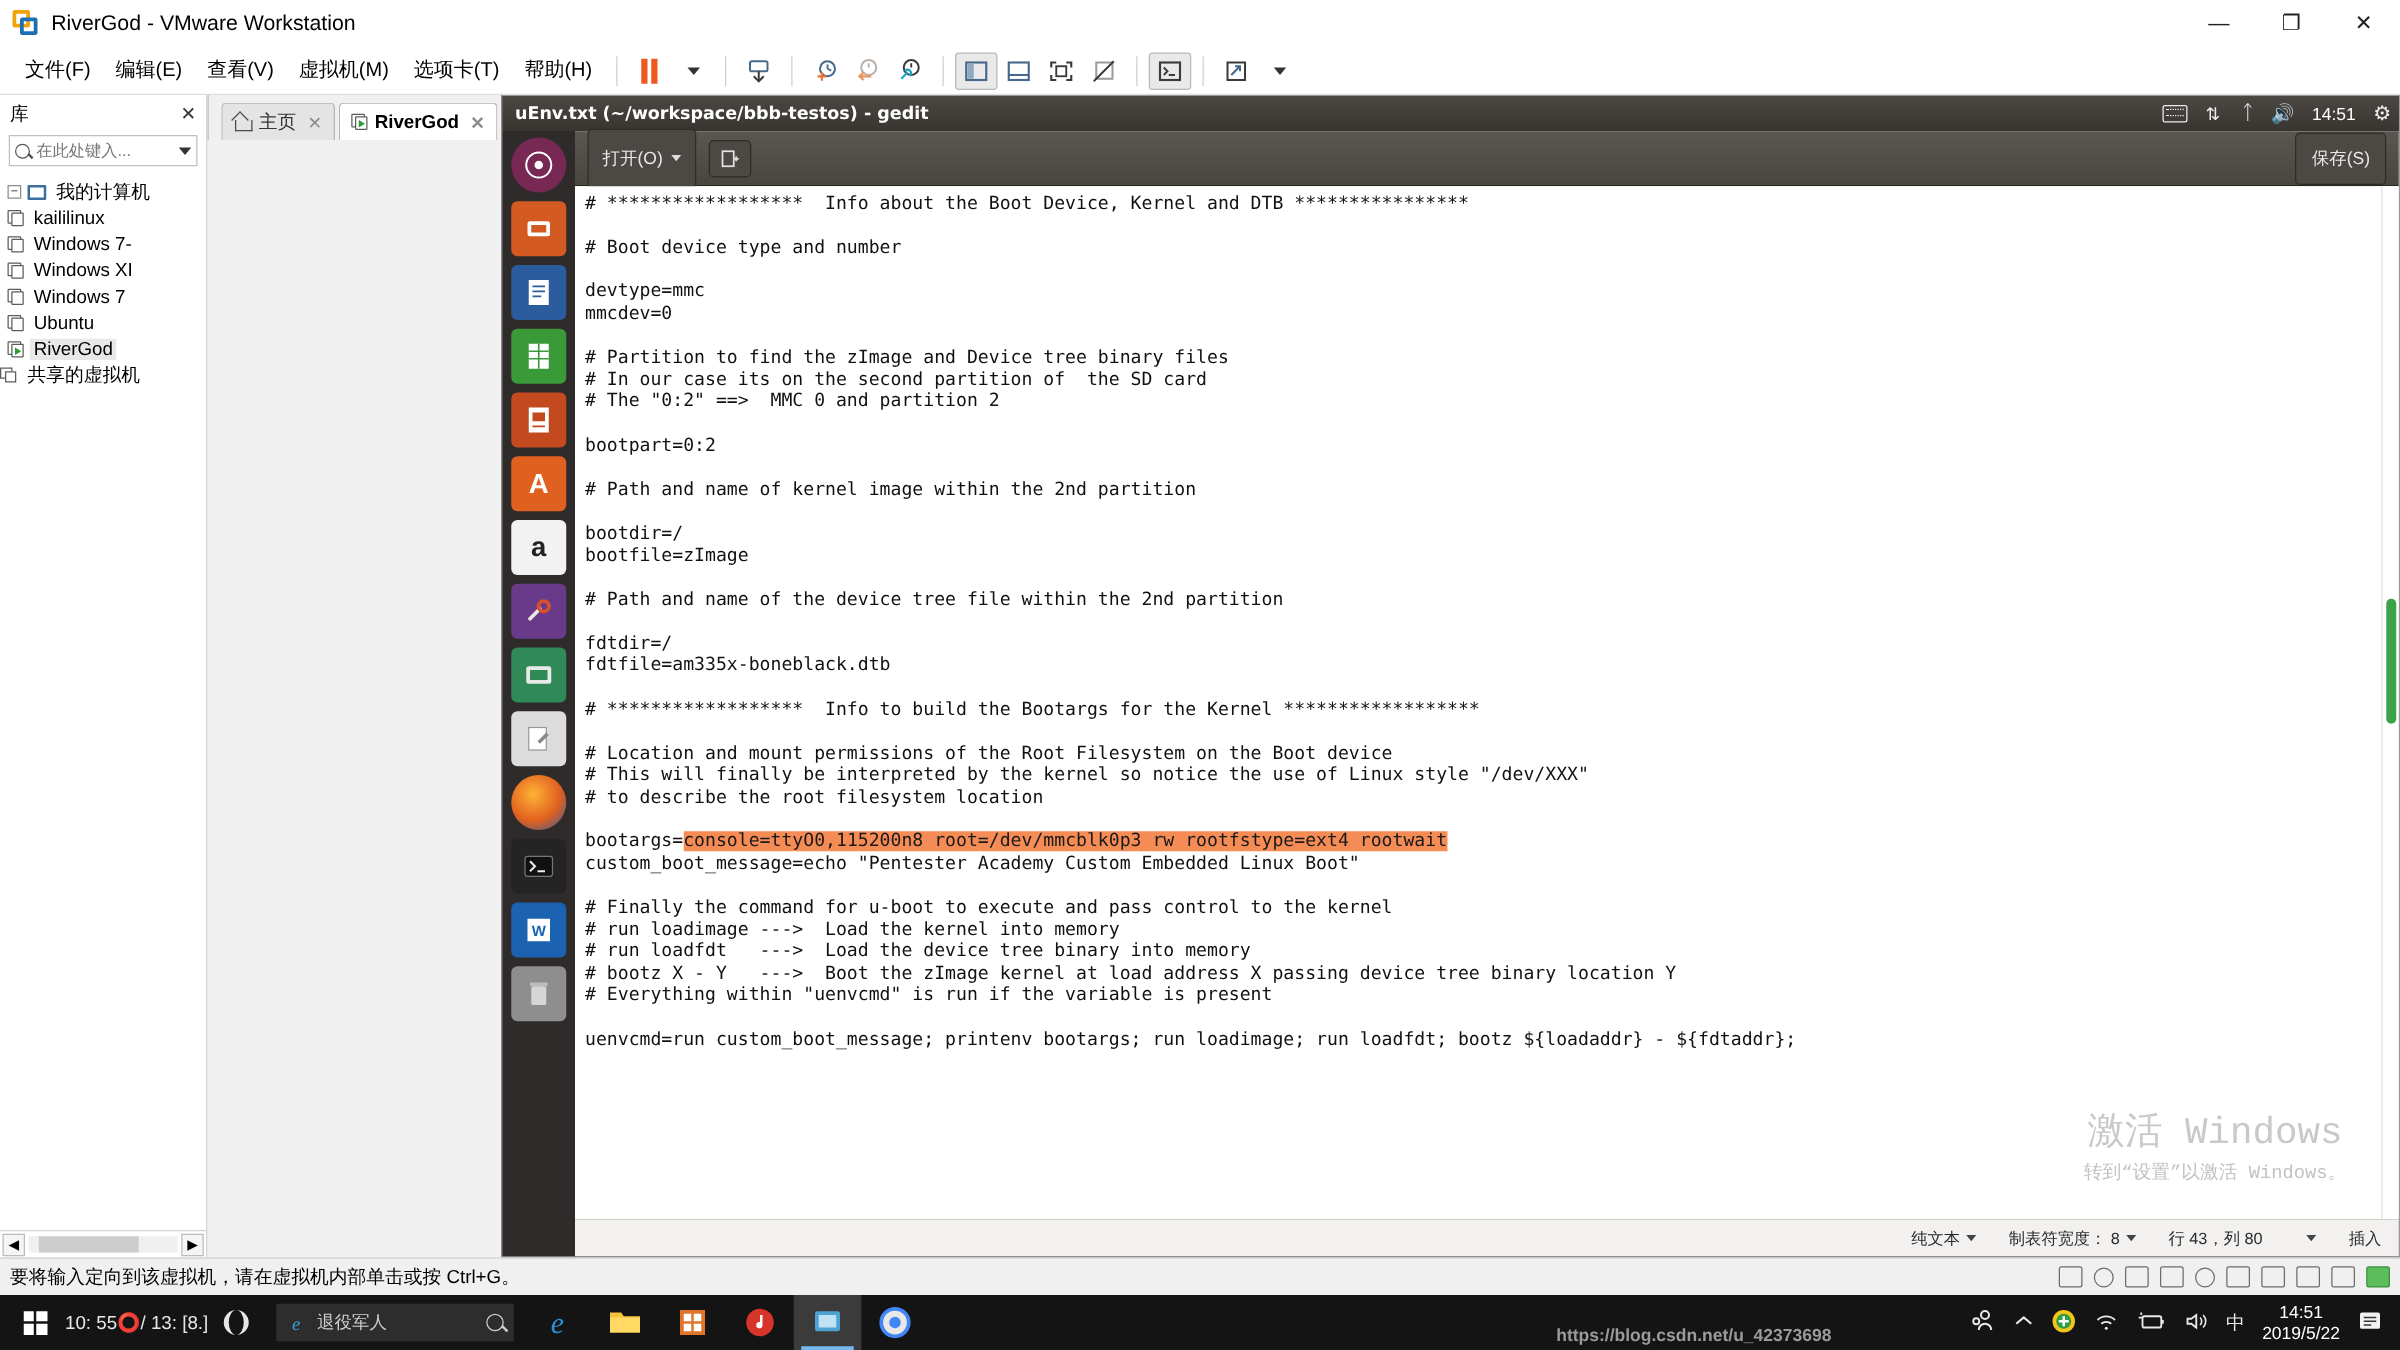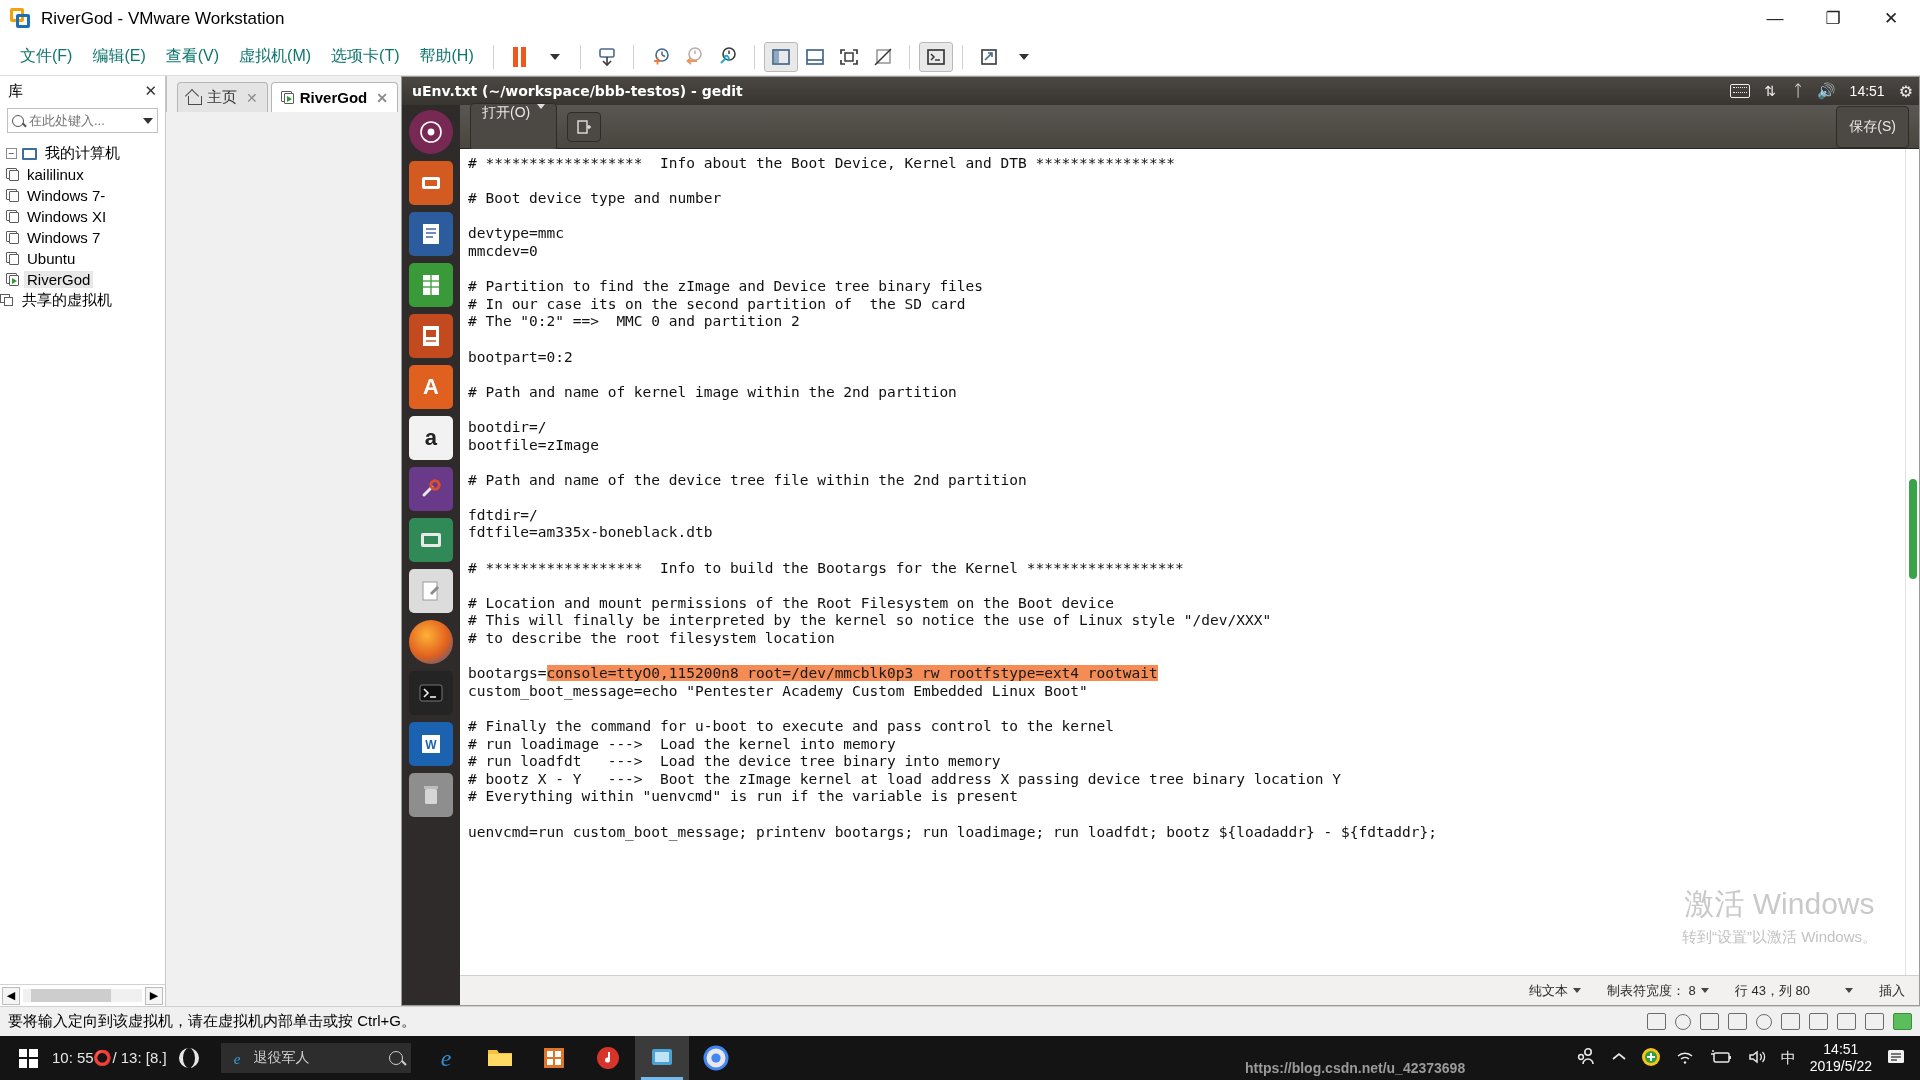--- a/index.html
+++ b/index.html
@@ -22,21 +22,21 @@
   .vm-logo .sq2 { position:absolute; left:6px; top:6px; width:14px; height:14px; border:3px solid #1a6fb5; border-radius:2px; background:transparent;}
   .title-text { font-size: 17px; color: #000; font-family:"Liberation Sans", sans-serif; }
   .win-btns { margin-left: auto; display: flex; height:38px; }
   .win-btn { width: 58px; height:38px; display:flex; align-items:center; justify-content:center; color:#222; font-size:17px; }
 
   
   .menubar {
     height: 38px; display:flex; align-items:center; background:#ffffff;
     border-bottom:1px solid #dedede; flex:none; padding-left: 10px;
   }
-  .menu-item { font-size:16px; color:#0f766e; padding: 4px 10px; white-space:nowrap; }
+  .menu-item { font-size:16px; color:#000000; padding: 4px 10px; white-space:nowrap; }
   .tb-sep { width:1px; height:24px; background:#d0d0d0; margin:0 9px; flex:none; }
   .tb-btn { width:34px; height:30px; display:flex; align-items:center; justify-content:center; position:relative; flex:none;}
   .tb-btn.framed { border:1px solid #b9b9b9; background:#e9e9e9; border-radius:3px; }
   .caret { width:0;height:0;border-left:5px solid transparent;border-right:5px solid transparent;border-top:6px solid #333; margin-left:2px; }
   .pause-ico { display:flex; gap:3px; }
   .pause-ico i { display:block; width:5px; height:20px; background:#f0591e; }
 
   
   .body { flex: 1; display: flex; min-height: 0; background:#f0f0f0; }
 
@@ -92,38 +92,38 @@
   .ico-bt{font-size:16px;color:#eee;}
   .ico-vol{font-size:15px;color:#eee;}
   .ico-gear{font-size:16px;color:#eee;}
 
   .ubu-body { flex:1; display:flex; min-height:0; }
   .launcher { width:58px; background:#2f2b2b; display:flex; flex-direction:column; align-items:center; padding-top:5px; gap:7px; flex:none;}
   .lico { width:44px; height:44px; border-radius:5px; display:flex; align-items:center; justify-content:center; font-size:20px; color:#fff; flex:none;}
 
   .gedit { flex:1; display:flex; flex-direction:column; min-width:0; background:#fff; }
   .ged-head { height:44px; background:linear-gradient(#5a5651,#49453f); display:flex; align-items:center; padding:0 10px; gap:10px; flex:none; border-bottom:1px solid #2a2722;}
-  .ged-btn { height:48px; padding:0 11px; background:#4c4843; border:1px solid #2f2c28; border-radius:4px; color:#e8e8e8; font-size:14px; display:flex; gap:7px;}
+  .ged-btn { height:48px; padding:0 11px; background:#4c4843; border:1px solid #2f2c28; border-radius:4px; color:#e8e8e8; font-size:14px; display:flex; align-items:center; gap:7px;}
   .ged-btn .cc { width:0;height:0;border-left:4px solid transparent;border-right:4px solid transparent;border-top:5px solid #ddd;}
   .ged-icobtn { width:34px; height:30px; background:#4c4843; border:1px solid #2f2c28; border-radius:4px; color:#e8e8e8; display:flex; align-items:center; justify-content:center; font-size:14px;}
   .ged-save { margin-left:auto; height:42px; padding:0 12px; background:#4c4843; border:1px solid #2f2c28; border-radius:4px; color:#e8e8e8; font-size:14px; display:flex; align-items:center;}
 
   .ged-main { flex:1; display:flex; min-height:0; background:#fff; position:relative; }
   .ged-text {
     flex:1; padding: 6px 0 0 8px; overflow:hidden; min-width:0;
     font-family:"DejaVu Sans Mono","Liberation Mono", monospace;
     font-size: 14.5px; line-height: 17.6px; color:#111; white-space:pre;
   }
   .hl { background:#f58b55; color:#1a1a1a; }
   .ged-scroll { width:14px; background:#fff; border-left:1px solid #e2e2e2; position:relative; flex:none;}
   .ged-scroll .thumb { position:absolute; left:3px; width:8px; background:#3aa34a; border-radius:4px; }
   .ged-status { height:30px; background:#f2f1f0; border-top:1px solid #d3d0cb; display:flex; align-items:center; justify-content:flex-end; gap:26px; padding-right:14px; font-size:13px; color:#2a2a2a; flex:none;}
   .st-item { display:flex; align-items:center; gap:5px; }
   .st-item .cc { width:0;height:0;border-left:4px solid transparent;border-right:4px solid transparent;border-top:5px solid #444;}
-  .watermark { position:absolute; right:42px; bottom:28px; text-align:center; color:#b9b9b9; pointer-events:none; }
+  .watermark { position:absolute; right:42px; bottom:28px; text-align:center; color:#b9b9b9; pointer-events:none;font-family:Liberation Mono, monospace; }
   .watermark .w1 { font-size:30px; color:#c9c9c9; }
   .watermark .w2 { font-size:15px; color:#c2c2c2; margin-top:3px;}
 
   
   .vm-status { height:30px; background:#f0f0f0; border-top:1px solid #cfcfcf; display:flex; align-items:center; padding:0 8px; font-size:15px; color:#000; flex:none;}
   .vm-status .tray { margin-left:auto; display:flex; align-items:center; gap:9px; }
   .tray-ico { width:19px; height:17px; border:1.6px solid #6c6c6c; border-radius:2px; }
   .tray-ico.round { border-radius:50%; width:16px; height:16px;}
   .tray-ico.green { border-color:#3a8f3a; background:#5bbd5b;}
 

